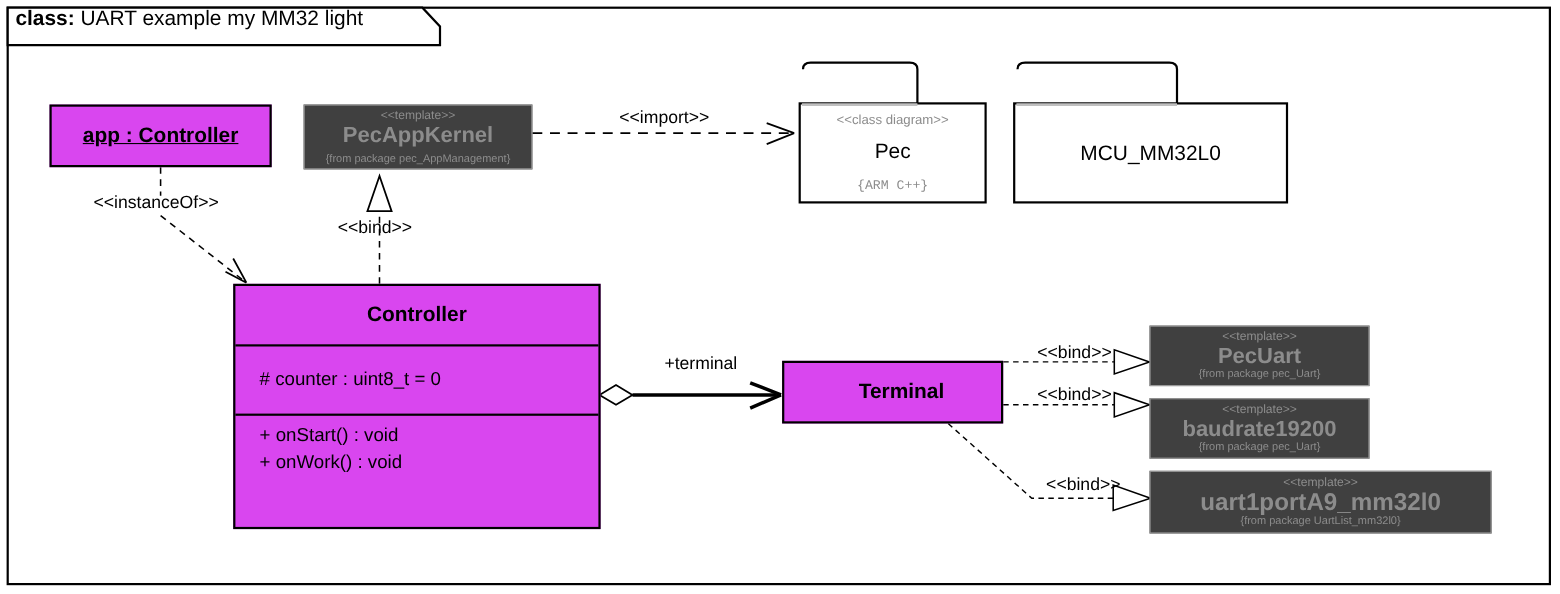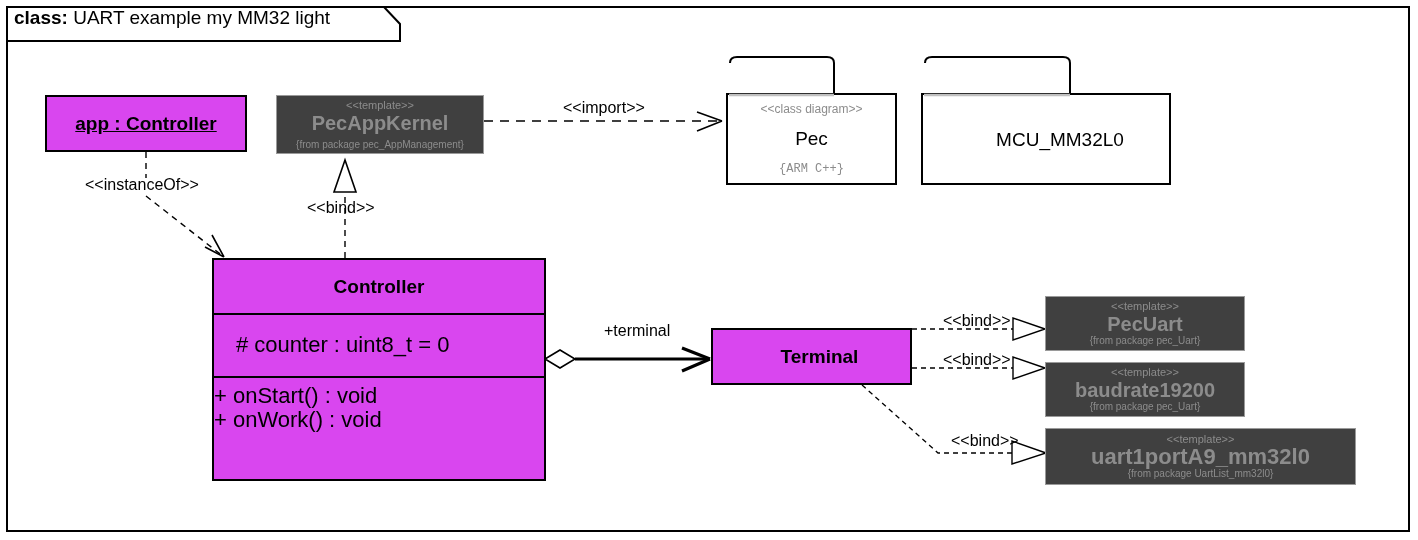--- a/index.html
+++ b/index.html
@@ -25,21 +25,21 @@
   .stereo-sm{font-size:11px;color:#8c8c8c;white-space:nowrap;line-height:13px;}
   .tmpl-name{font-size:20px;font-weight:bold;color:#8c8c8c;white-space:nowrap;line-height:22px;}
   .tmpl-from{font-size:10px;color:#8c8c8c;white-space:nowrap;line-height:12px;}
 
   .pkg-stereo{font-size:12px;color:#8c8c8c;white-space:nowrap;}
   .pkg-name{font-size:19px;color:#000;white-space:nowrap;}
   .pkg-prop{font-size:12px;color:#8c8c8c;white-space:nowrap;font-family:Liberation Mono, monospace;}
 
   
   .comp-sep{position:absolute;left:0;right:0;height:0;border-top:2px solid #000;}
-  .member{font-size:22px;color:#000;white-space:nowrap;line-height:24px;}
+  .member{font-size:17px;color:#000;white-space:nowrap;line-height:24px;}
 
   .edge-label{position:absolute;font-size:16px;color:#000;white-space:nowrap;}
   .role-label{position:absolute;font-size:16px;color:#000;white-space:nowrap;}
 
   svg.overlay{position:absolute;left:0;top:0;width:1418px;height:540px;pointer-events:none;}
 </style>
 </head>
 <body>
 
 <div id="canvas">
@@ -113,34 +113,34 @@
     <div class="pkg-stereo">&lt;&lt;class diagram&gt;&gt;</div>
     <div class="pkg-name">Pec</div>
     <div class="pkg-prop">{ARM C++}</div>
   </div>
 
   <svg class="overlay">
     <path d="M 925 63 q 0 -6 7 -6 L 1063 57 q 7 0 7 6 L 1070 94" fill="#ffffff" stroke="#000" stroke-width="2"></path>
     <rect x="922" y="94" width="248" height="90" fill="#ffffff" stroke="#000" stroke-width="2"></rect>
     <line x1="924" y1="95" x2="1070" y2="95" stroke="#c0c0c0" stroke-width="2.5"></line>
   </svg>
-  <div style="position:absolute;left:922px;top:96px;width:248px;height:88px;display:flex;align-items:center;justify-content:center;margin-left:14px;">
+  <div style="position:absolute;left:922px;top:96px;width:248px;height:88px;display:flex;align-items:center;justify-content:center;">
     <div class="pkg-name">MCU_MM32L0</div>
   </div>
 
   <div class="box solidbox" style="left:212px;top:258px;width:334px;height:223px;">
     <div style="position:absolute;left:0;top:0;right:0;height:53px;display:flex;align-items:center;justify-content:center;">
       <div class="cls-name">Controller</div>
     </div>
     <div class="comp-sep" style="top:53px;"></div>
     <div style="position:absolute;left:0;top:53px;right:0;height:63px;display:flex;align-items:center;padding-left:22px;">
       <div class="member"># counter : uint8_t = 0</div>
     </div>
     <div class="comp-sep" style="top:116px;"></div>
-    <div style="position:absolute;left:0;top:124px;right:0;">
+    <div style="position:absolute;left:0;top:124px;right:0;padding-left:22px;">
       <div class="member">+ onStart() : void</div>
       <div class="member">+ onWork() : void</div>
     </div>
   </div>
 
   <div class="box solidbox" style="left:711px;top:328px;width:201px;height:57px;padding-left:16px;">
     <div class="center">
       <div class="cls-name">Terminal</div>
     </div>
   </div>

